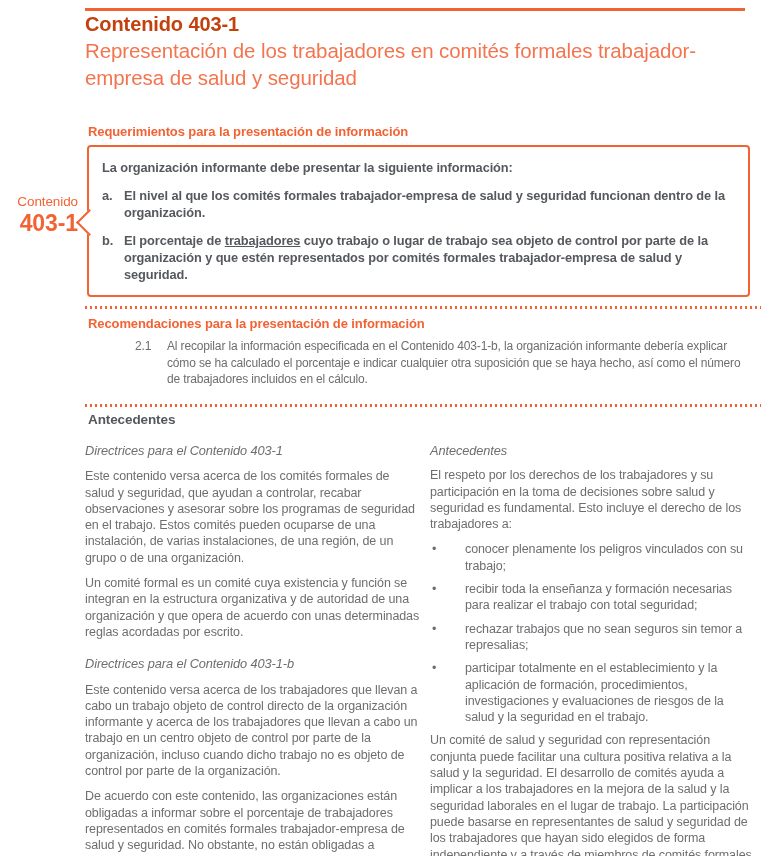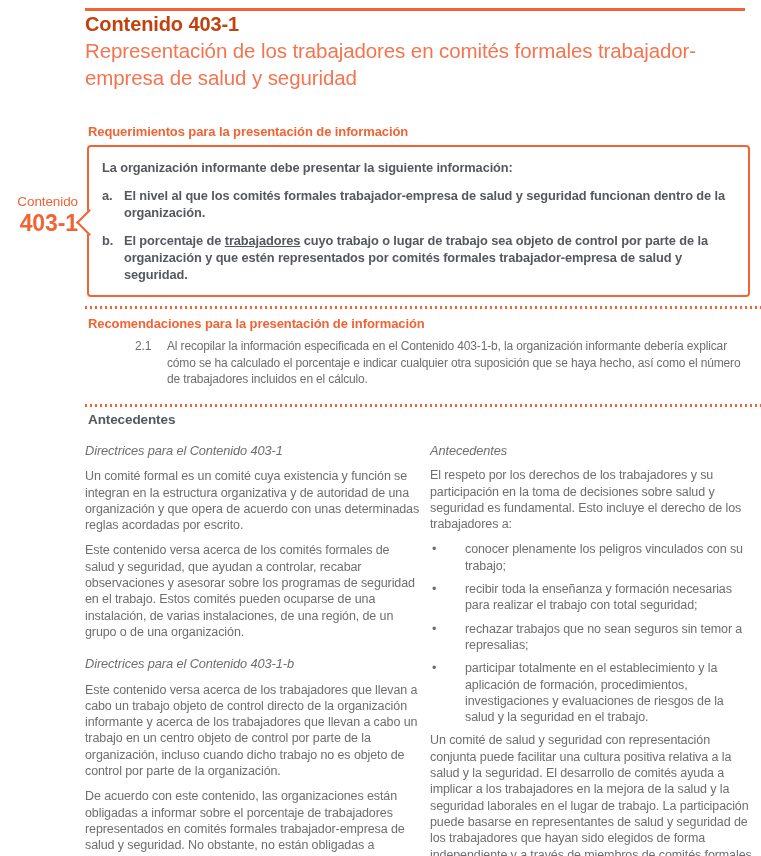--- a/index.html
+++ b/index.html
@@ -92,22 +92,22 @@
     <span class="rec-text">Al recopilar la información especificada en el Contenido 403-1-b, la organización informante debería explicar cómo se ha calculado el porcentaje e indicar cualquier otra suposición que se haya hecho, así como el número de trabajadores incluidos en el cálculo.</span>
   </div>
 
   <div class="dotted dotted-2"></div>
 
   <div class="guid-heading">Antecedentes</div>
 
   <div class="columns">
     <div class="col-left">
       <div class="ital">Directrices para el Contenido 403-1</div>
+      <p>Este contenido versa acerca de los comités formales de salud y seguridad, que ayudan a controlar, recabar observaciones y asesorar sobre los programas de seguridad en el trabajo. Estos comités pueden ocuparse de una instalación, de varias instalaciones, de una región, de un grupo o de una organización.</p>
       <p>Un comité formal es un comité cuya existencia y función se integran en la estructura organizativa y de autoridad de una organización y que opera de acuerdo con unas determinadas reglas acordadas por escrito.</p>
-      <p>Este contenido versa acerca de los comités formales de salud y seguridad, que ayudan a controlar, recabar observaciones y asesorar sobre los programas de seguridad en el trabajo. Estos comités pueden ocuparse de una instalación, de varias instalaciones, de una región, de un grupo o de una organización.</p>
       <div class="ital ital2">Directrices para el Contenido 403-1-b</div>
       <p>Este contenido versa acerca de los trabajadores que llevan a cabo un trabajo objeto de control directo de la organización informante y acerca de los trabajadores que llevan a cabo un trabajo en un centro objeto de control por parte de la organización, incluso cuando dicho trabajo no es objeto de control por parte de la organización.</p>
       <p>De acuerdo con este contenido, las organizaciones están obligadas a informar sobre el porcentaje de trabajadores representados en comités formales trabajador-empresa de salud y seguridad. No obstante, no están obligadas a informar sobre el porcentaje de trabajadores miembros de estos comités.</p>
     </div>
     <div class="col-right">
       <div class="ital">Antecedentes</div>
       <p>El respeto por los derechos de los trabajadores y su participación en la toma de decisiones sobre salud y seguridad es fundamental. Esto incluye el derecho de los trabajadores a:</p>
       <ul class="bullet-list">
         <li>
           <span class="bdot">•</span>

